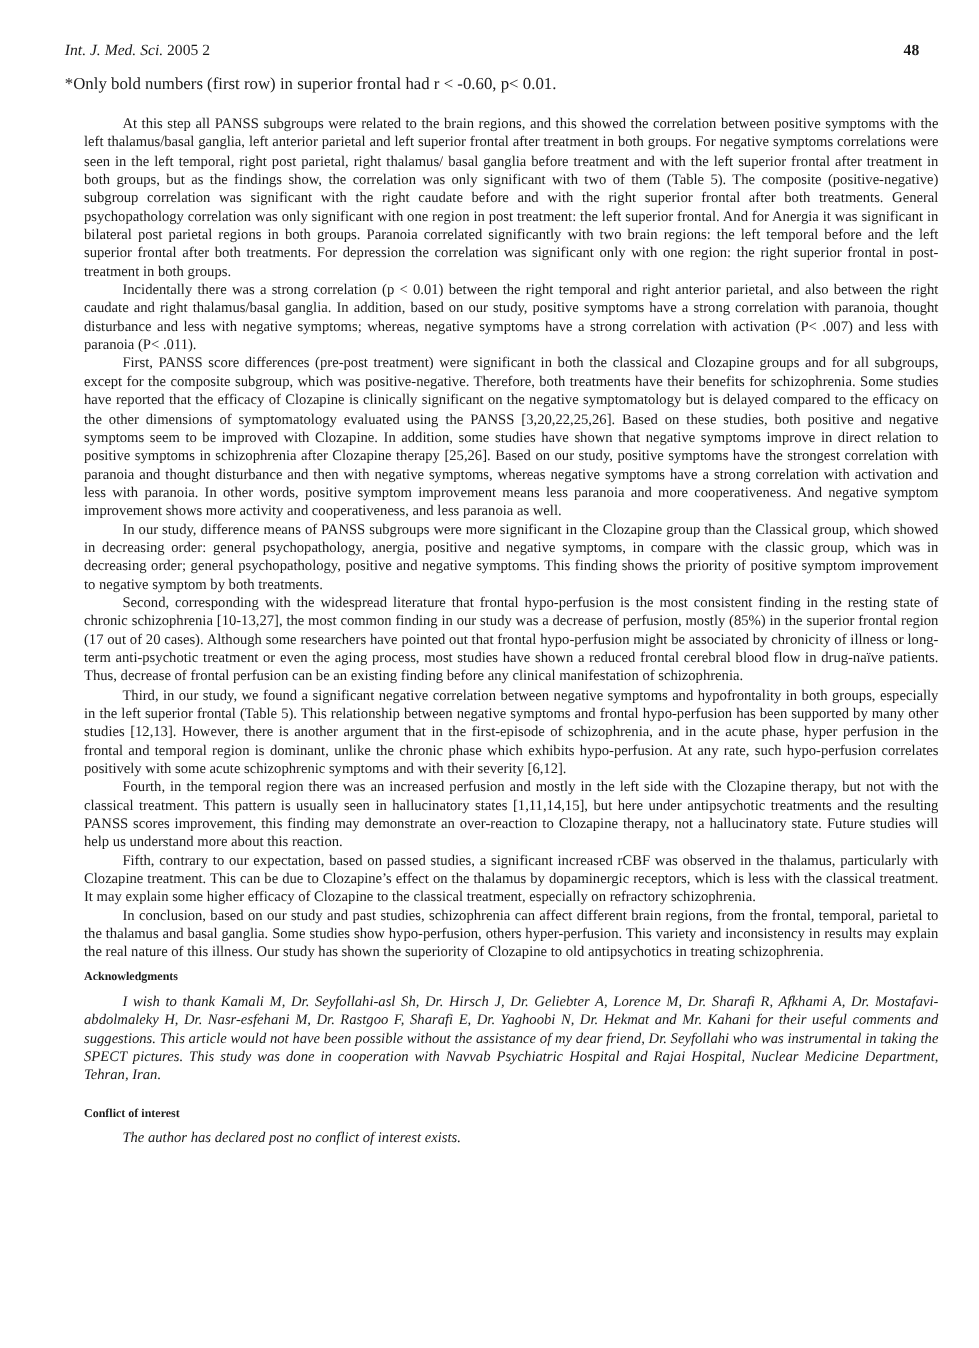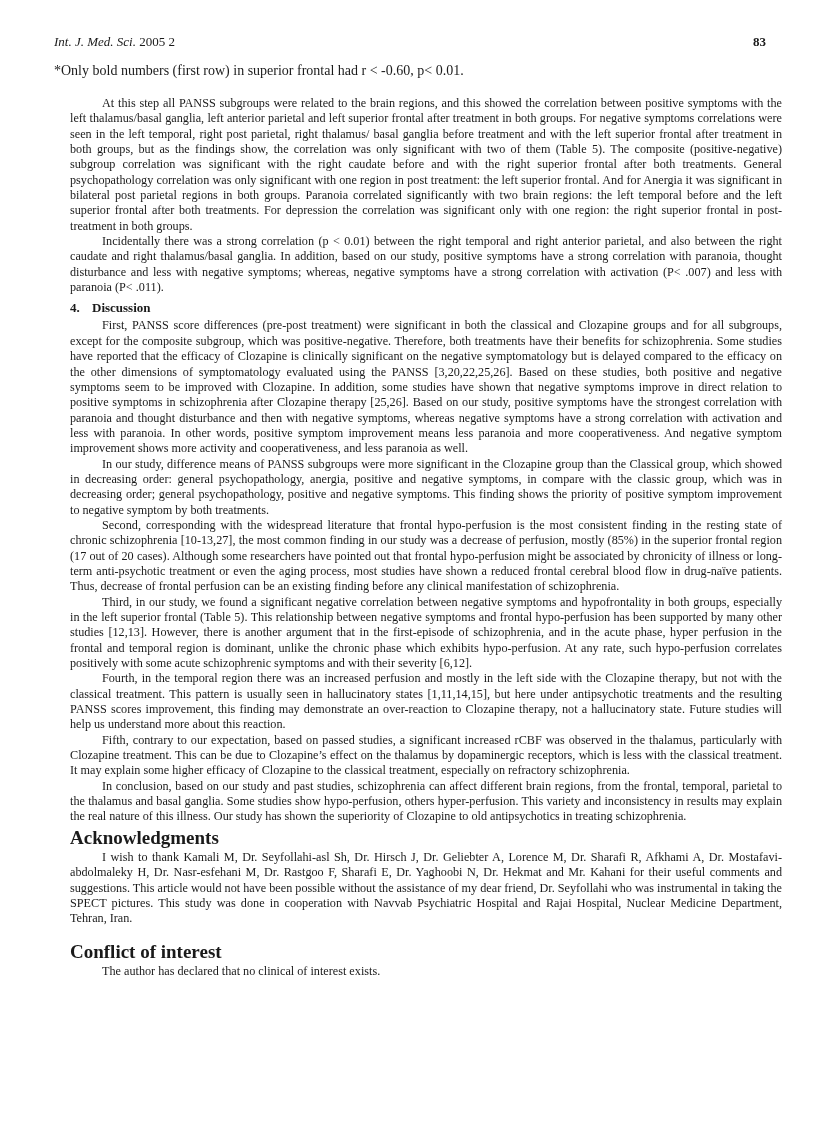--- a/index.html
+++ b/index.html
@@ -7,51 +7,50 @@
   .page { position: absolute; left: 54px; top: 0; width: 712px; }
   .running-head { position: absolute; top: 34px; left: 0; width: 712px; height: 18px; font-size: 13px; }
   .running-head .journal { position: absolute; left: 0; top: 0; text-align: right; }
   .running-head .journal i { font-style: italic; }
   .running-head .pagenum { position: absolute; right: 0; top: 0; font-weight: bold; }
   .footnote { position: absolute; top: 63px; left: 0; font-size: 14px; }
   .body { position: absolute; top: 96px; left: 16px; width: 712px; font-size: 12.2px; line-height: 15.35px; text-align: justify; }
   .body p { margin: 0; text-indent: 32px; }
   h2 { font-size: 13px; font-weight: bold; margin: 4px 0 2px 0; line-height: 17px; }
   h2 .num { display: inline-block; width: 22px; }
-  h3 { font-size: 19px; font-weight: bold; margin: 4px 0 3px 0; line-height: 18px; }
-  .ack p, .coi p { margin: 0; }
+  h3 { font-size: 10px; font-weight: bold; margin: 4px 0 3px 0; line-height: 18px; }
+  .ack p, .coi p { margin: 0; font-style: italic; }
   .coi { margin-top: 16px; }
 </style>
 </head>
 <body>
 
 <div class="page">
   <div class="running-head">
     <span class="journal"><i>Int. J. Med. Sci.</i><span> 2005 2</span></span>
-    <span class="pagenum">83</span>
+    <span class="pagenum">48</span>
   </div>
 
   <div class="footnote">*Only bold numbers (first row) in superior frontal had r &lt; -0.60, p&lt; 0.01.</div>
 
   <div class="body">
     <p>At this step all PANSS subgroups were related to the brain regions, and this showed the correlation between positive symptoms with the left thalamus/basal ganglia, left anterior parietal and left superior frontal after treatment in both groups. For negative symptoms correlations were seen in the left temporal, right post parietal, right thalamus/ basal ganglia before treatment and with the left superior frontal after treatment in both groups, but as the findings show, the correlation was only significant with two of them (Table 5). The composite (positive-negative) subgroup correlation was significant with the right caudate before and with the right superior frontal after both treatments. General psychopathology correlation was only significant with one region in post treatment: the left superior frontal. And for Anergia it was significant in bilateral post parietal regions in both groups. Paranoia correlated significantly with two brain regions: the left temporal before and the left superior frontal after both treatments. For depression the correlation was significant only with one region: the right superior frontal in post-treatment in both groups.</p>
     <p>Incidentally there was a strong correlation (p &lt; 0.01) between the right temporal and right anterior parietal, and also between the right caudate and right thalamus/basal ganglia. In addition,  based on our study, positive symptoms have a strong correlation with paranoia, thought disturbance and less with negative symptoms; whereas, negative symptoms have a strong correlation with activation (P&lt; .007) and less with paranoia (P&lt; .011).</p>
 
-    <h2><span class="num">4.</span><span>Discussion</span></h2>
     <p>First, PANSS score differences (pre-post treatment) were significant in both the classical and Clozapine groups and for all subgroups, except for the composite subgroup, which was positive-negative. Therefore, both treatments have their benefits for schizophrenia. Some studies have reported that the efficacy of Clozapine is clinically significant on the negative symptomatology but is delayed compared to the efficacy on the other dimensions of symptomatology evaluated using the PANSS [3,20,22,25,26]. Based on these studies, both positive and negative symptoms seem to be improved with Clozapine. In addition, some studies have shown that negative symptoms improve in direct relation to positive symptoms in schizophrenia after Clozapine therapy [25,26]. Based on our study, positive symptoms have the strongest correlation with paranoia and thought disturbance and then with negative symptoms, whereas negative symptoms have a strong correlation with activation and less with paranoia. In other words, positive symptom improvement means less paranoia and more cooperativeness. And negative symptom improvement shows more activity and cooperativeness, and less paranoia as well.</p>
     <p>In our study, difference means of PANSS subgroups were more significant in the Clozapine group than the Classical group, which showed in decreasing order: general psychopathology, anergia, positive and negative symptoms, in compare with the classic group, which was in decreasing order; general psychopathology, positive and negative symptoms. This finding shows the priority of positive symptom improvement to negative symptom by both treatments.</p>
     <p>Second, corresponding with the widespread literature that frontal hypo-perfusion is the most consistent finding in the resting state of chronic schizophrenia [10-13,27], the most common finding in our study was a decrease of perfusion, mostly (85%) in the superior frontal region (17 out of 20 cases).  Although some researchers have pointed out that frontal hypo-perfusion might be associated by chronicity of illness or long-term anti-psychotic treatment or even the aging process, most studies have shown a reduced frontal cerebral blood flow in drug-naïve patients. Thus, decrease of frontal perfusion can be an existing finding before any clinical manifestation of schizophrenia.</p>
     <p>Third, in our study, we found a significant negative correlation between negative symptoms and hypofrontality in both groups, especially in the left superior frontal (Table 5). This relationship between negative symptoms and frontal hypo-perfusion has been supported by many other studies [12,13].  However, there is another argument that in the first-episode of schizophrenia, and in the acute phase, hyper perfusion in the frontal and temporal region is dominant, unlike the chronic phase which exhibits hypo-perfusion. At any rate, such hypo-perfusion correlates positively with some acute schizophrenic symptoms and with their severity [6,12].</p>
     <p>Fourth, in the temporal region there was an increased perfusion and mostly in the left side with the Clozapine therapy, but not with the classical treatment. This pattern is usually seen in hallucinatory states [1,11,14,15], but here under antipsychotic treatments and the resulting PANSS scores improvement, this finding may demonstrate an over-reaction to Clozapine therapy, not a hallucinatory state. Future studies will help us understand more about this reaction.</p>
     <p>Fifth, contrary to our expectation, based on passed studies, a significant increased rCBF was observed in the thalamus, particularly with Clozapine treatment. This can be due to Clozapine’s effect on the thalamus by dopaminergic receptors, which is less with the classical treatment. It may explain some higher efficacy of Clozapine to the classical treatment, especially on refractory schizophrenia.</p>
     <p>In conclusion, based on our study and past studies, schizophrenia can affect different brain regions, from the frontal, temporal, parietal to the thalamus and basal ganglia. Some studies show hypo-perfusion, others hyper-perfusion. This variety and inconsistency in results may explain the real nature of this illness. Our study has shown the superiority of Clozapine to old antipsychotics in treating schizophrenia.</p>
 
     <div class="ack">
       <h3>Acknowledgments</h3>
       <p style="text-indent:32px">I wish to thank Kamali M, Dr. Seyfollahi-asl Sh, Dr. Hirsch J, Dr. Geliebter A, Lorence M, Dr. Sharafi R, Afkhami A, Dr. Mostafavi-abdolmaleky H, Dr. Nasr-esfehani M, Dr. Rastgoo F, Sharafi E, Dr. Yaghoobi N, Dr. Hekmat and Mr. Kahani for their useful comments and suggestions. This article would not have been possible without the assistance of my dear friend, Dr. Seyfollahi who was instrumental in taking the SPECT pictures. This study was done in cooperation with Navvab Psychiatric Hospital and Rajai Hospital, Nuclear Medicine Department, Tehran, Iran.</p>
     </div>
 
     <div class="coi">
       <h3>Conflict of interest</h3>
-      <p style="text-indent:32px">The author has declared that no clinical of interest exists.</p>
+      <p style="text-indent:32px">The author has declared post no conflict of interest exists.</p>
     </div>
   </div>
 </div>
 
 </body></html>

